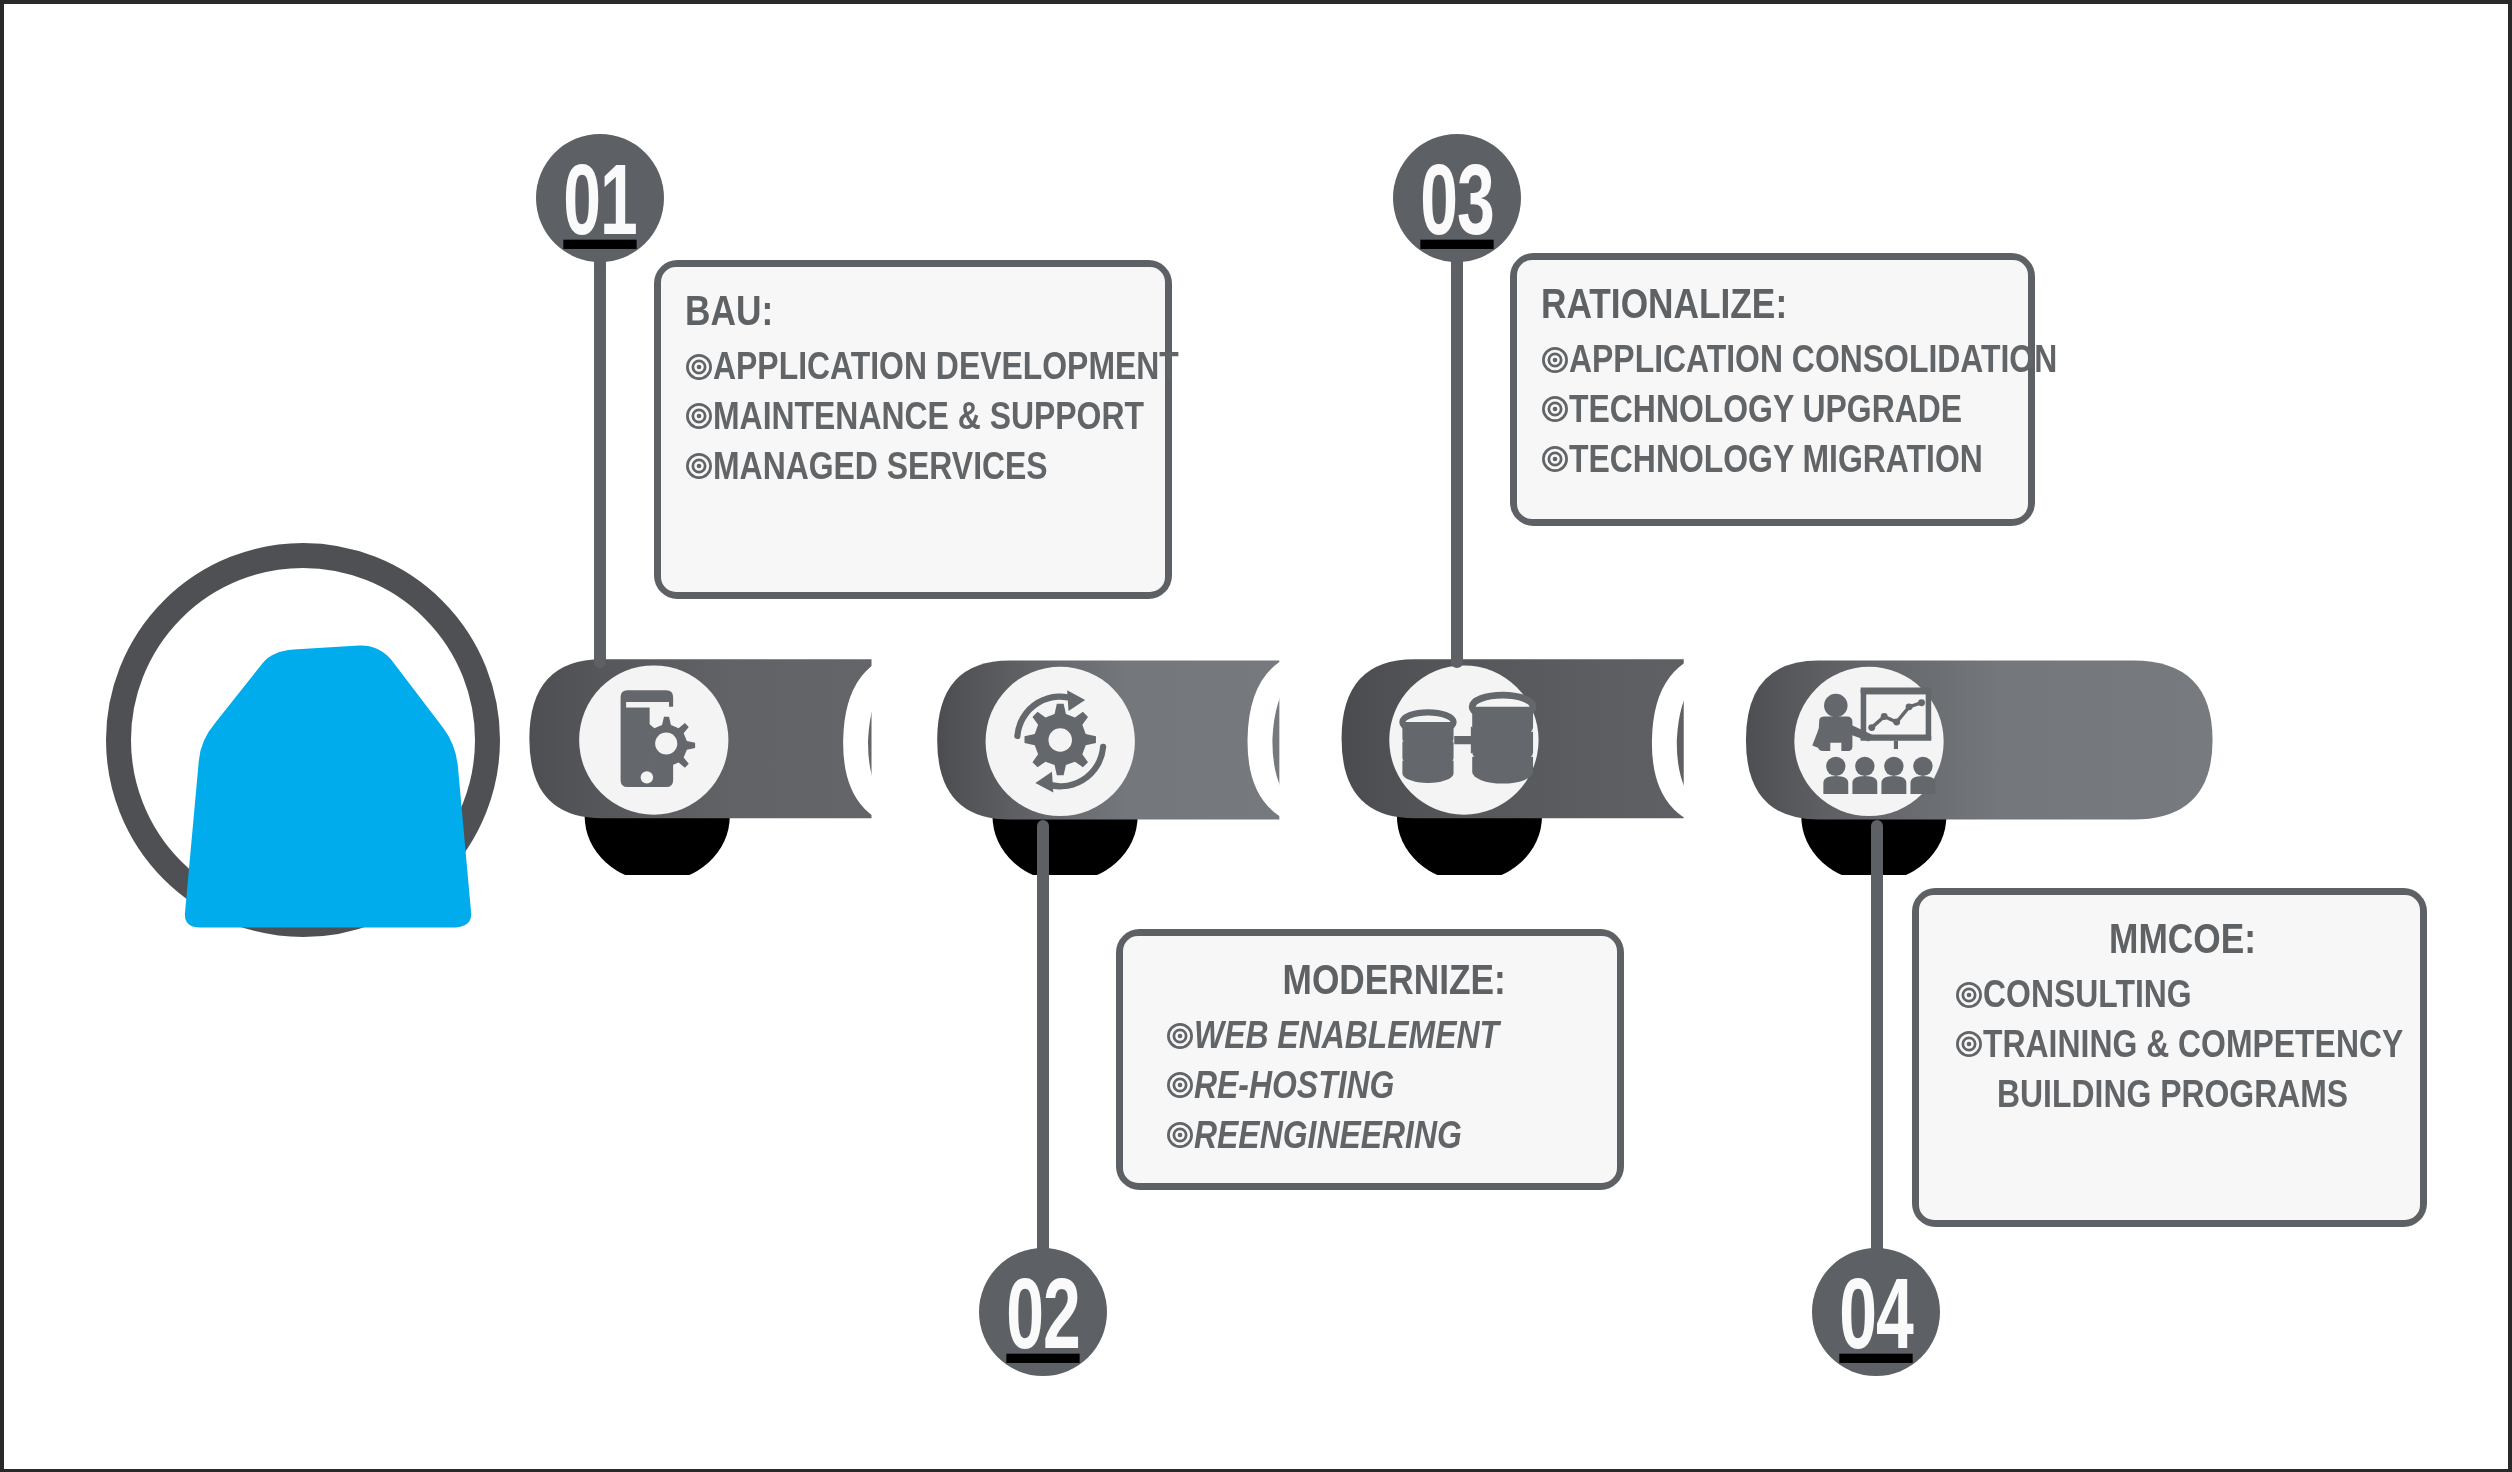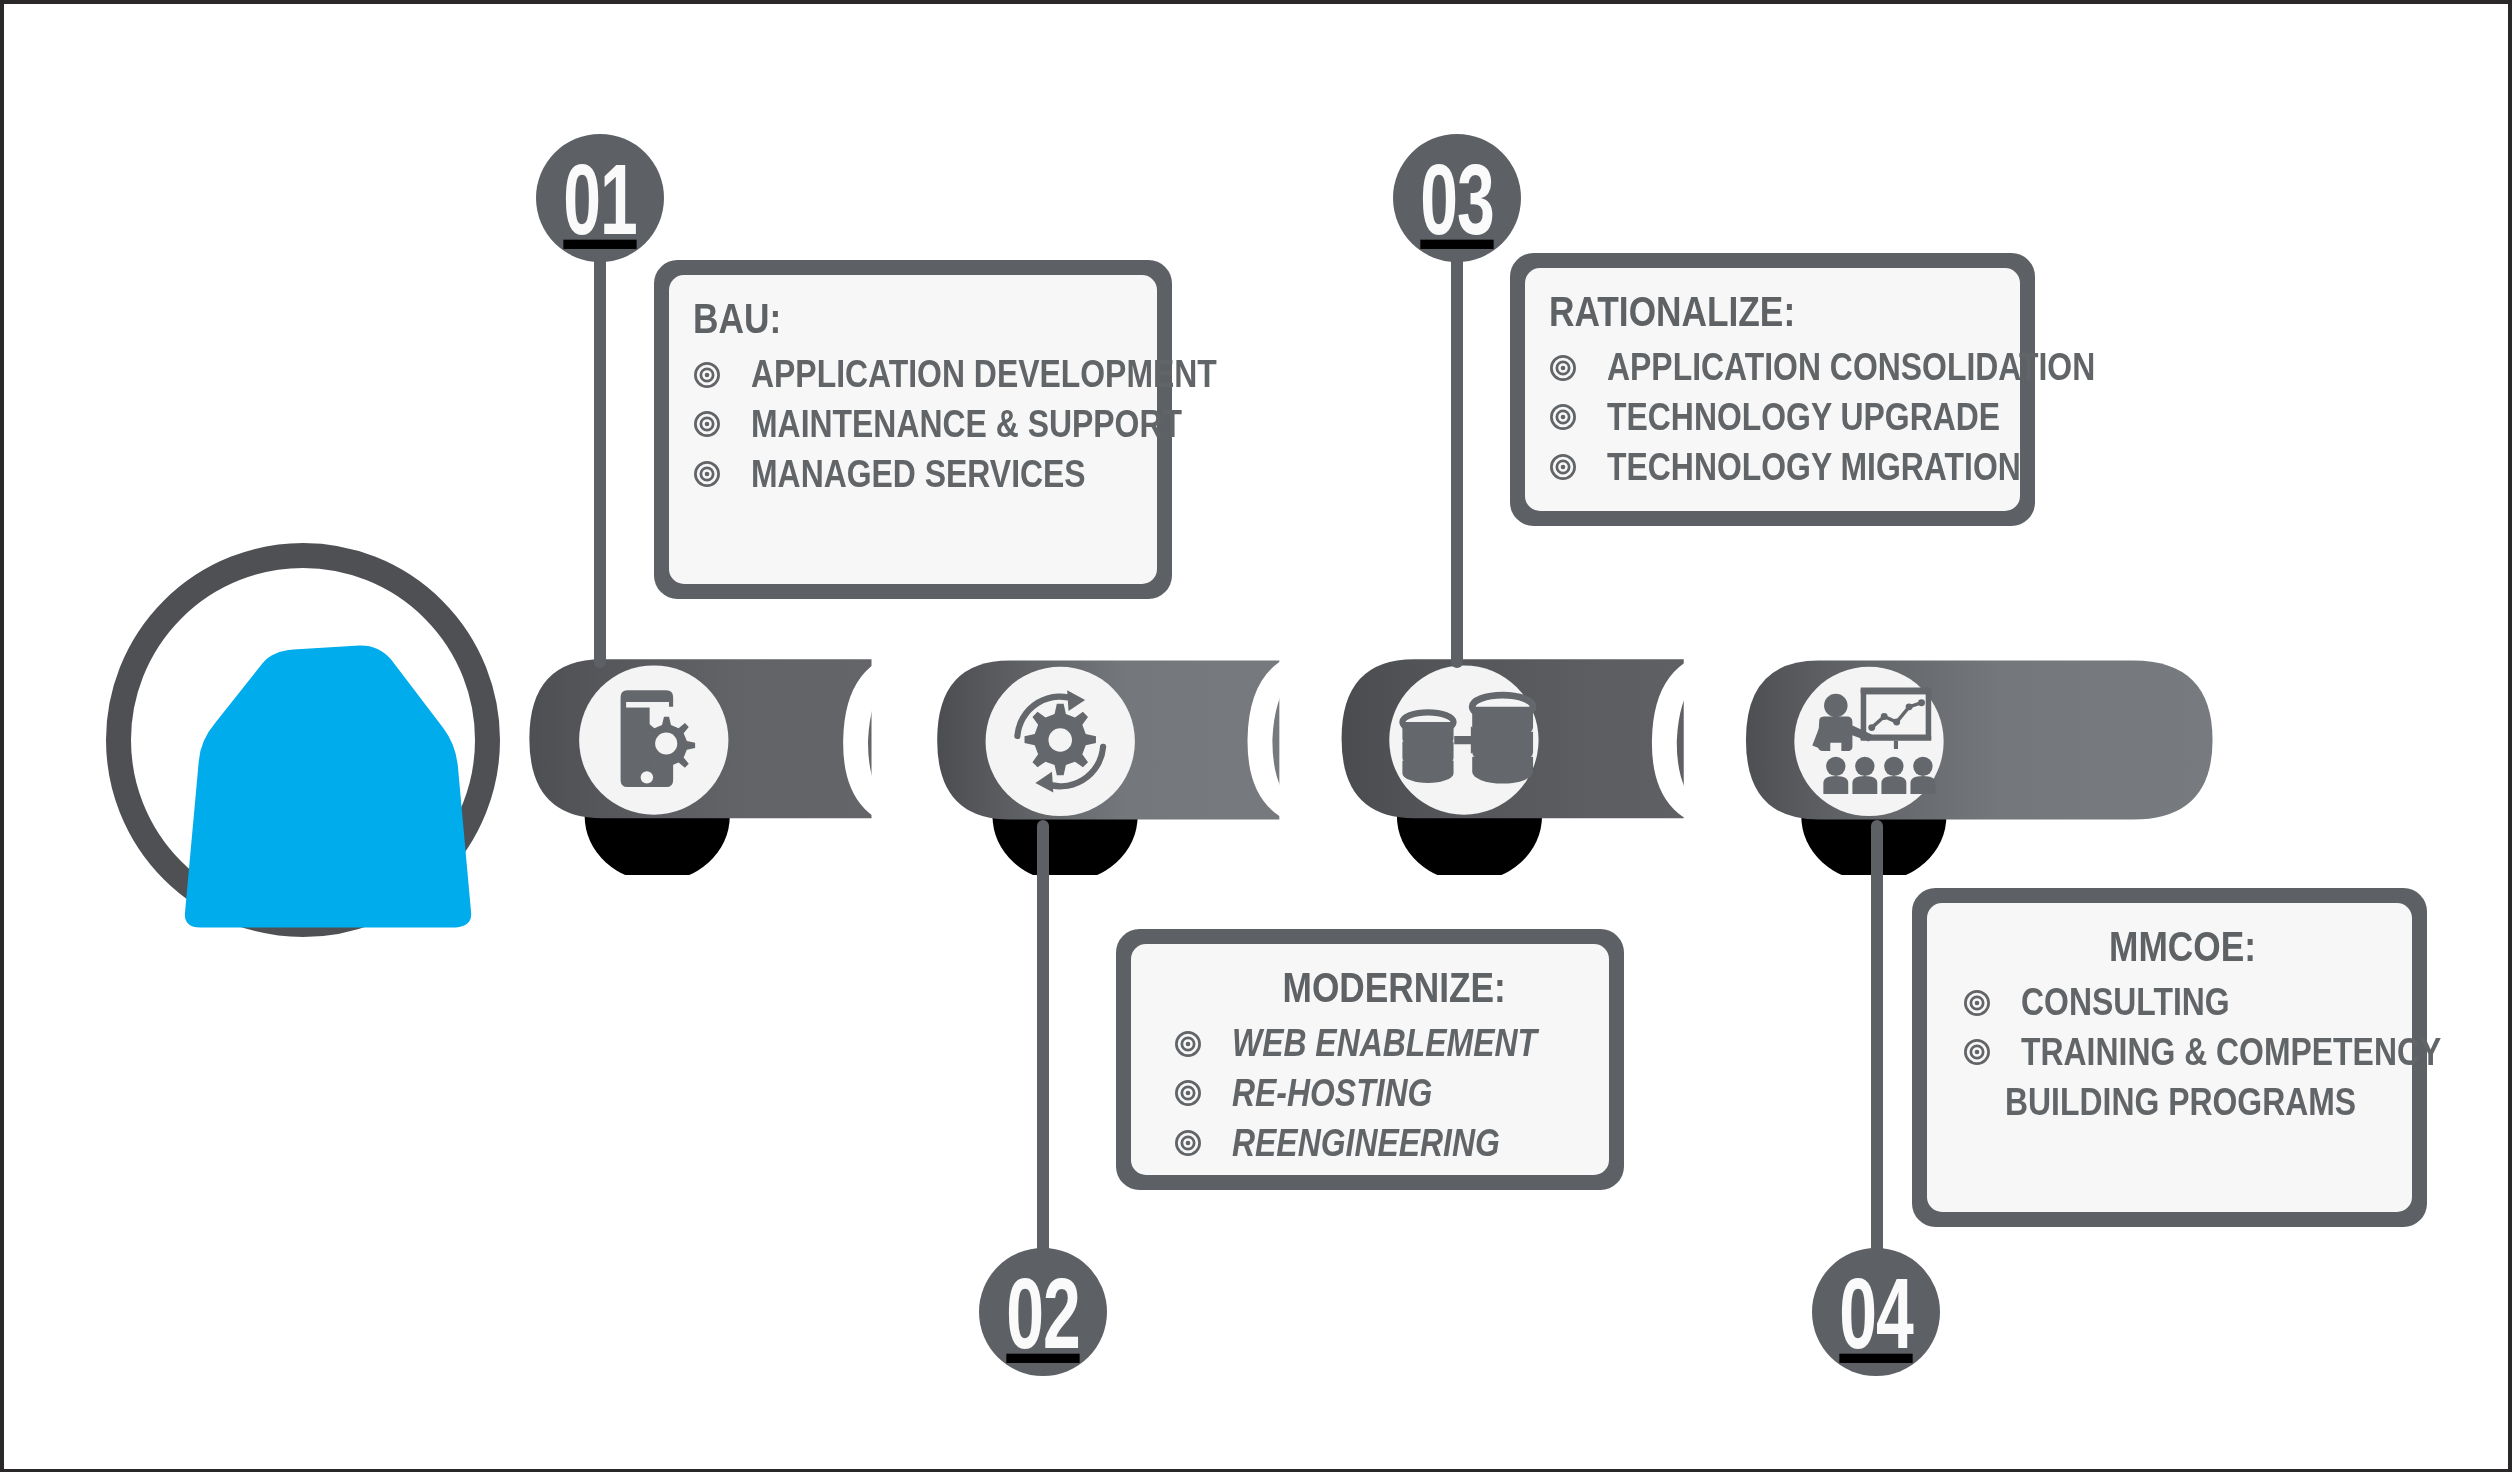--- a/index.html
+++ b/index.html
@@ -79,21 +79,21 @@
     background: #5d6064;
     border-radius: 6.2px;
     z-index: 20;
   }
 
   
   .card {
     position: absolute;
     background: #5d6064;
     border-radius: 23.5px;
-    padding: 15px;
+    padding: 7px;
     box-sizing: border-box;
     z-index: 25;
   }
   .card-inner {
     width: 100%;
     height: 100%;
     background: #f7f7f7;
     border-radius: 15px;
     box-sizing: border-box;
     padding: 18px 23.5px 18px 23.5px;
@@ -121,21 +121,21 @@
     list-style: none;
     margin: 0;
     padding: 0;
     display: flex;
     flex-direction: column;
     gap: 7px;
   }
   .bullet-row {
     display: flex;
     align-items: center;
-    gap: 30px;
+    gap: 0;
   }
   .bullet-row.indent-only {
     padding-left: 42px;
   }
   .bullet-icon {
     flex: 0 0 auto;
     width: 28px;
     height: 28px;
   }
   .bullet-text {

